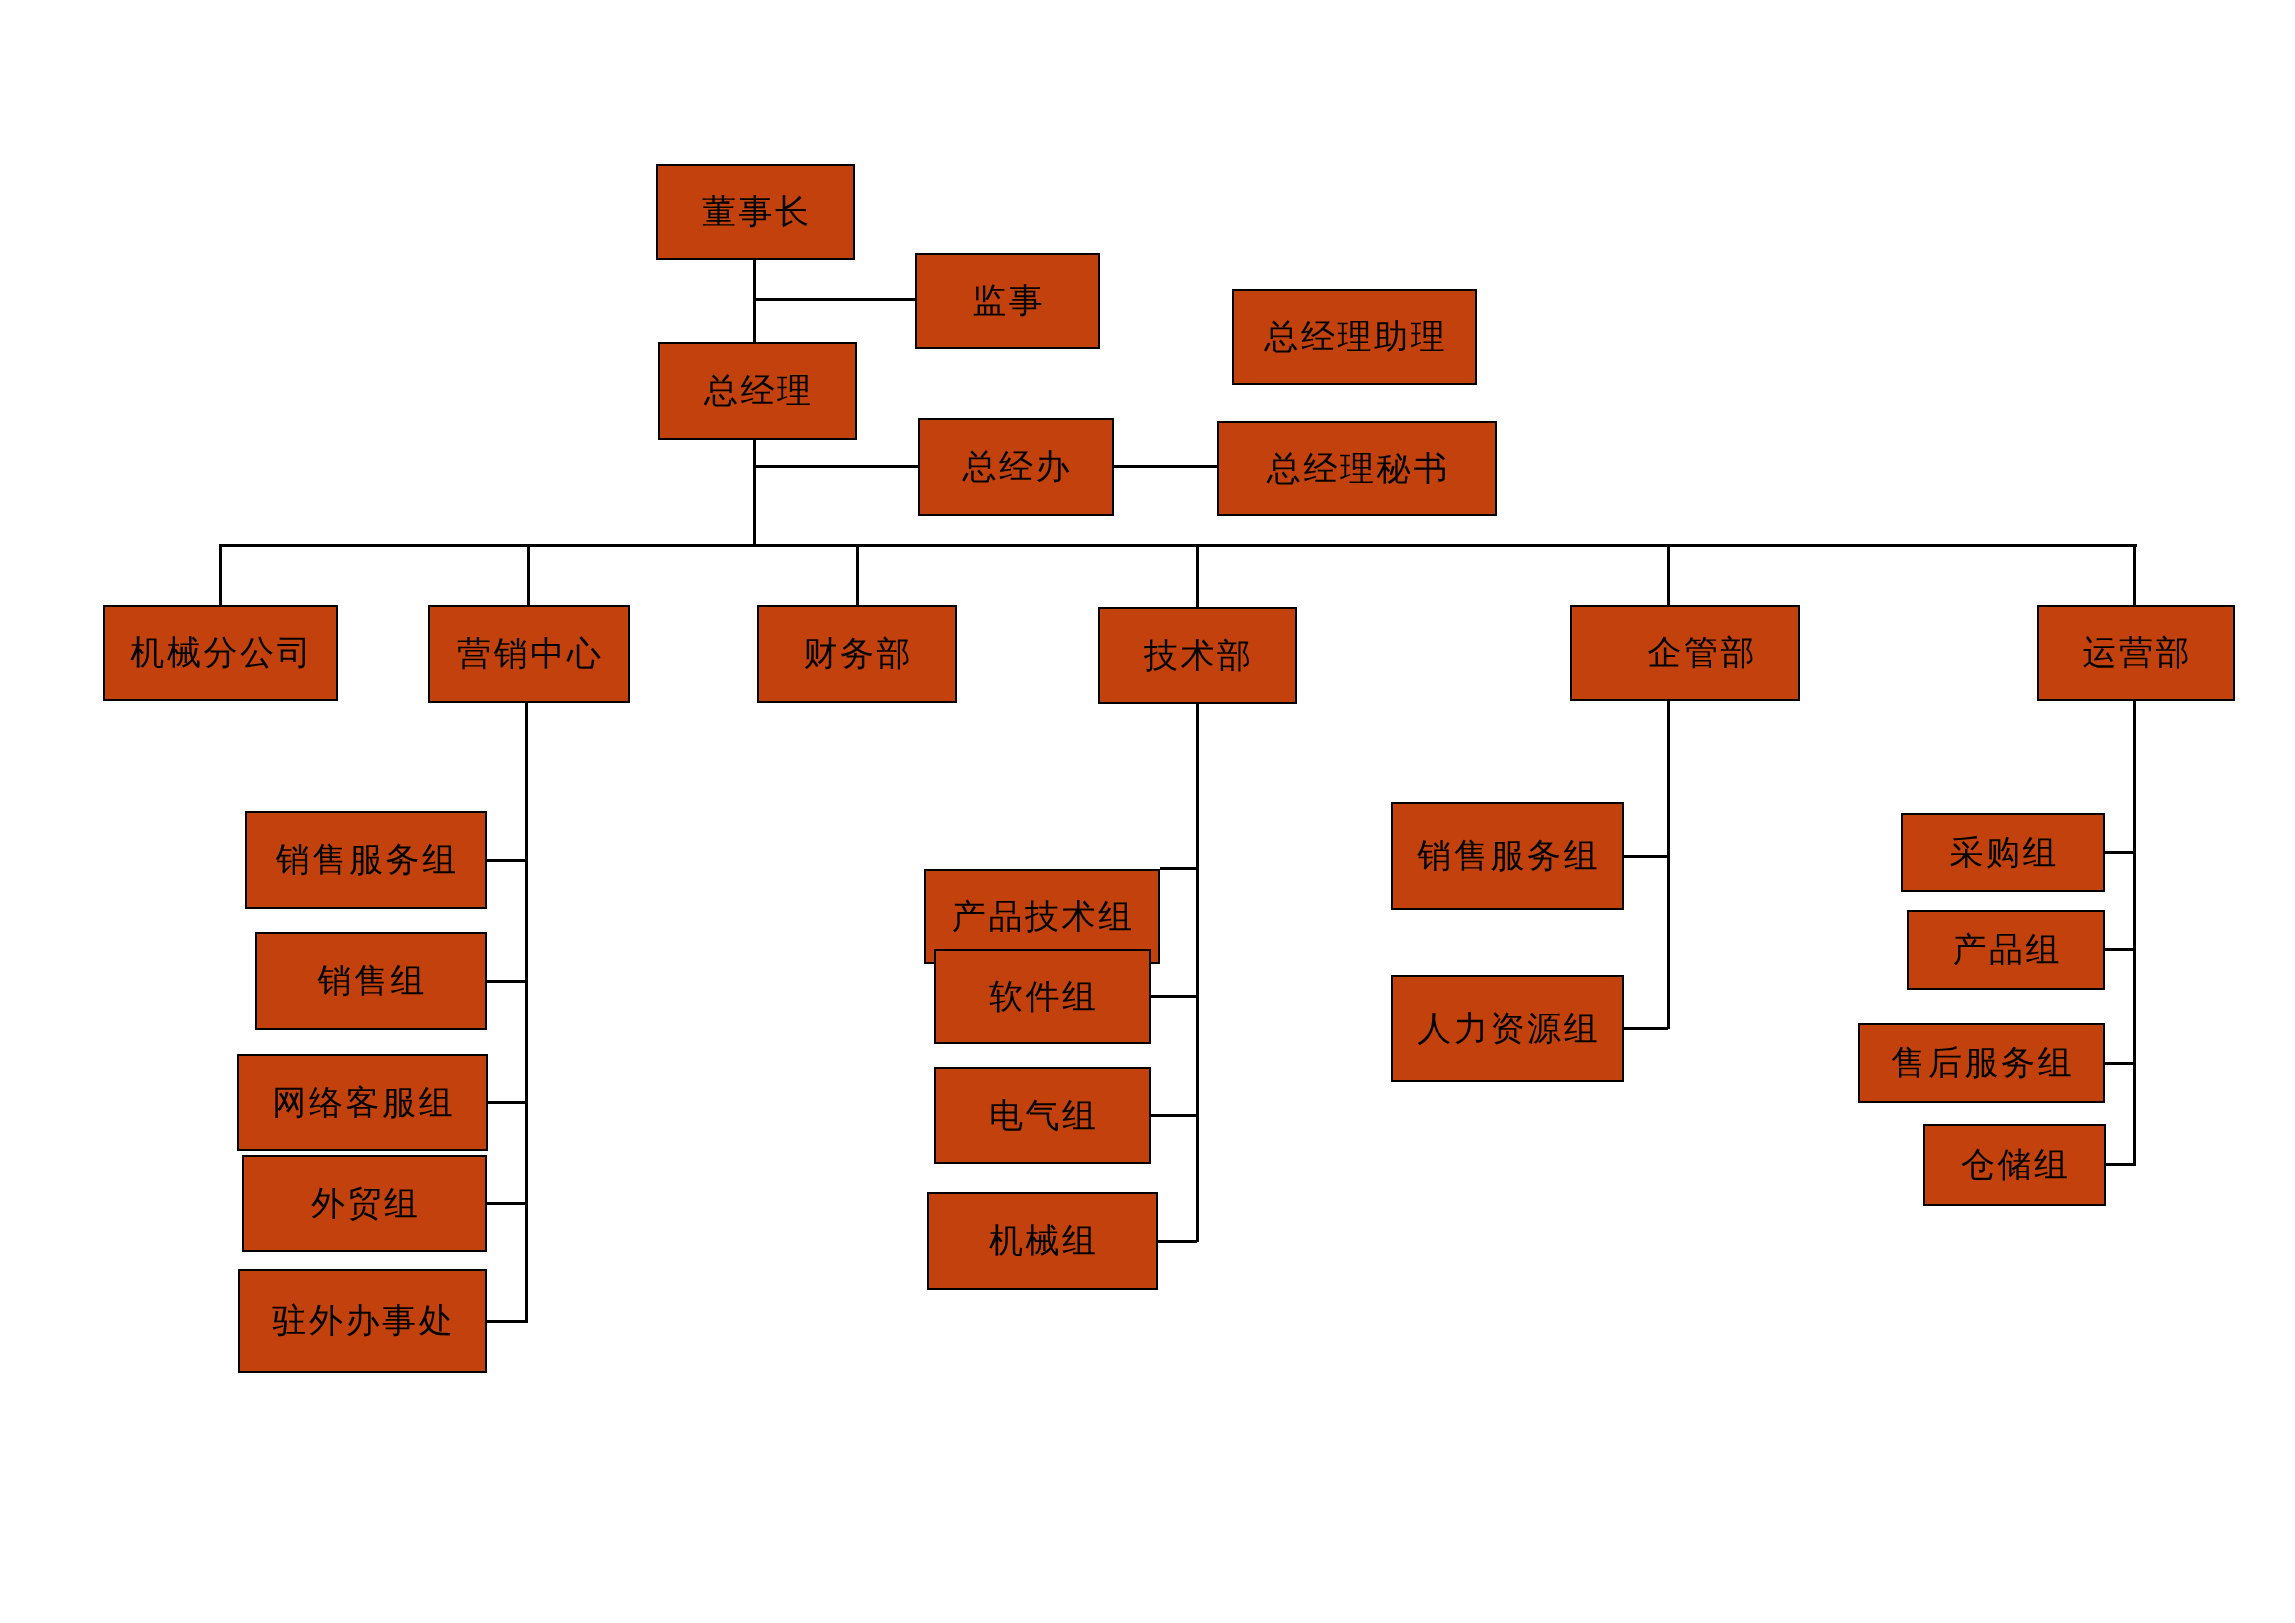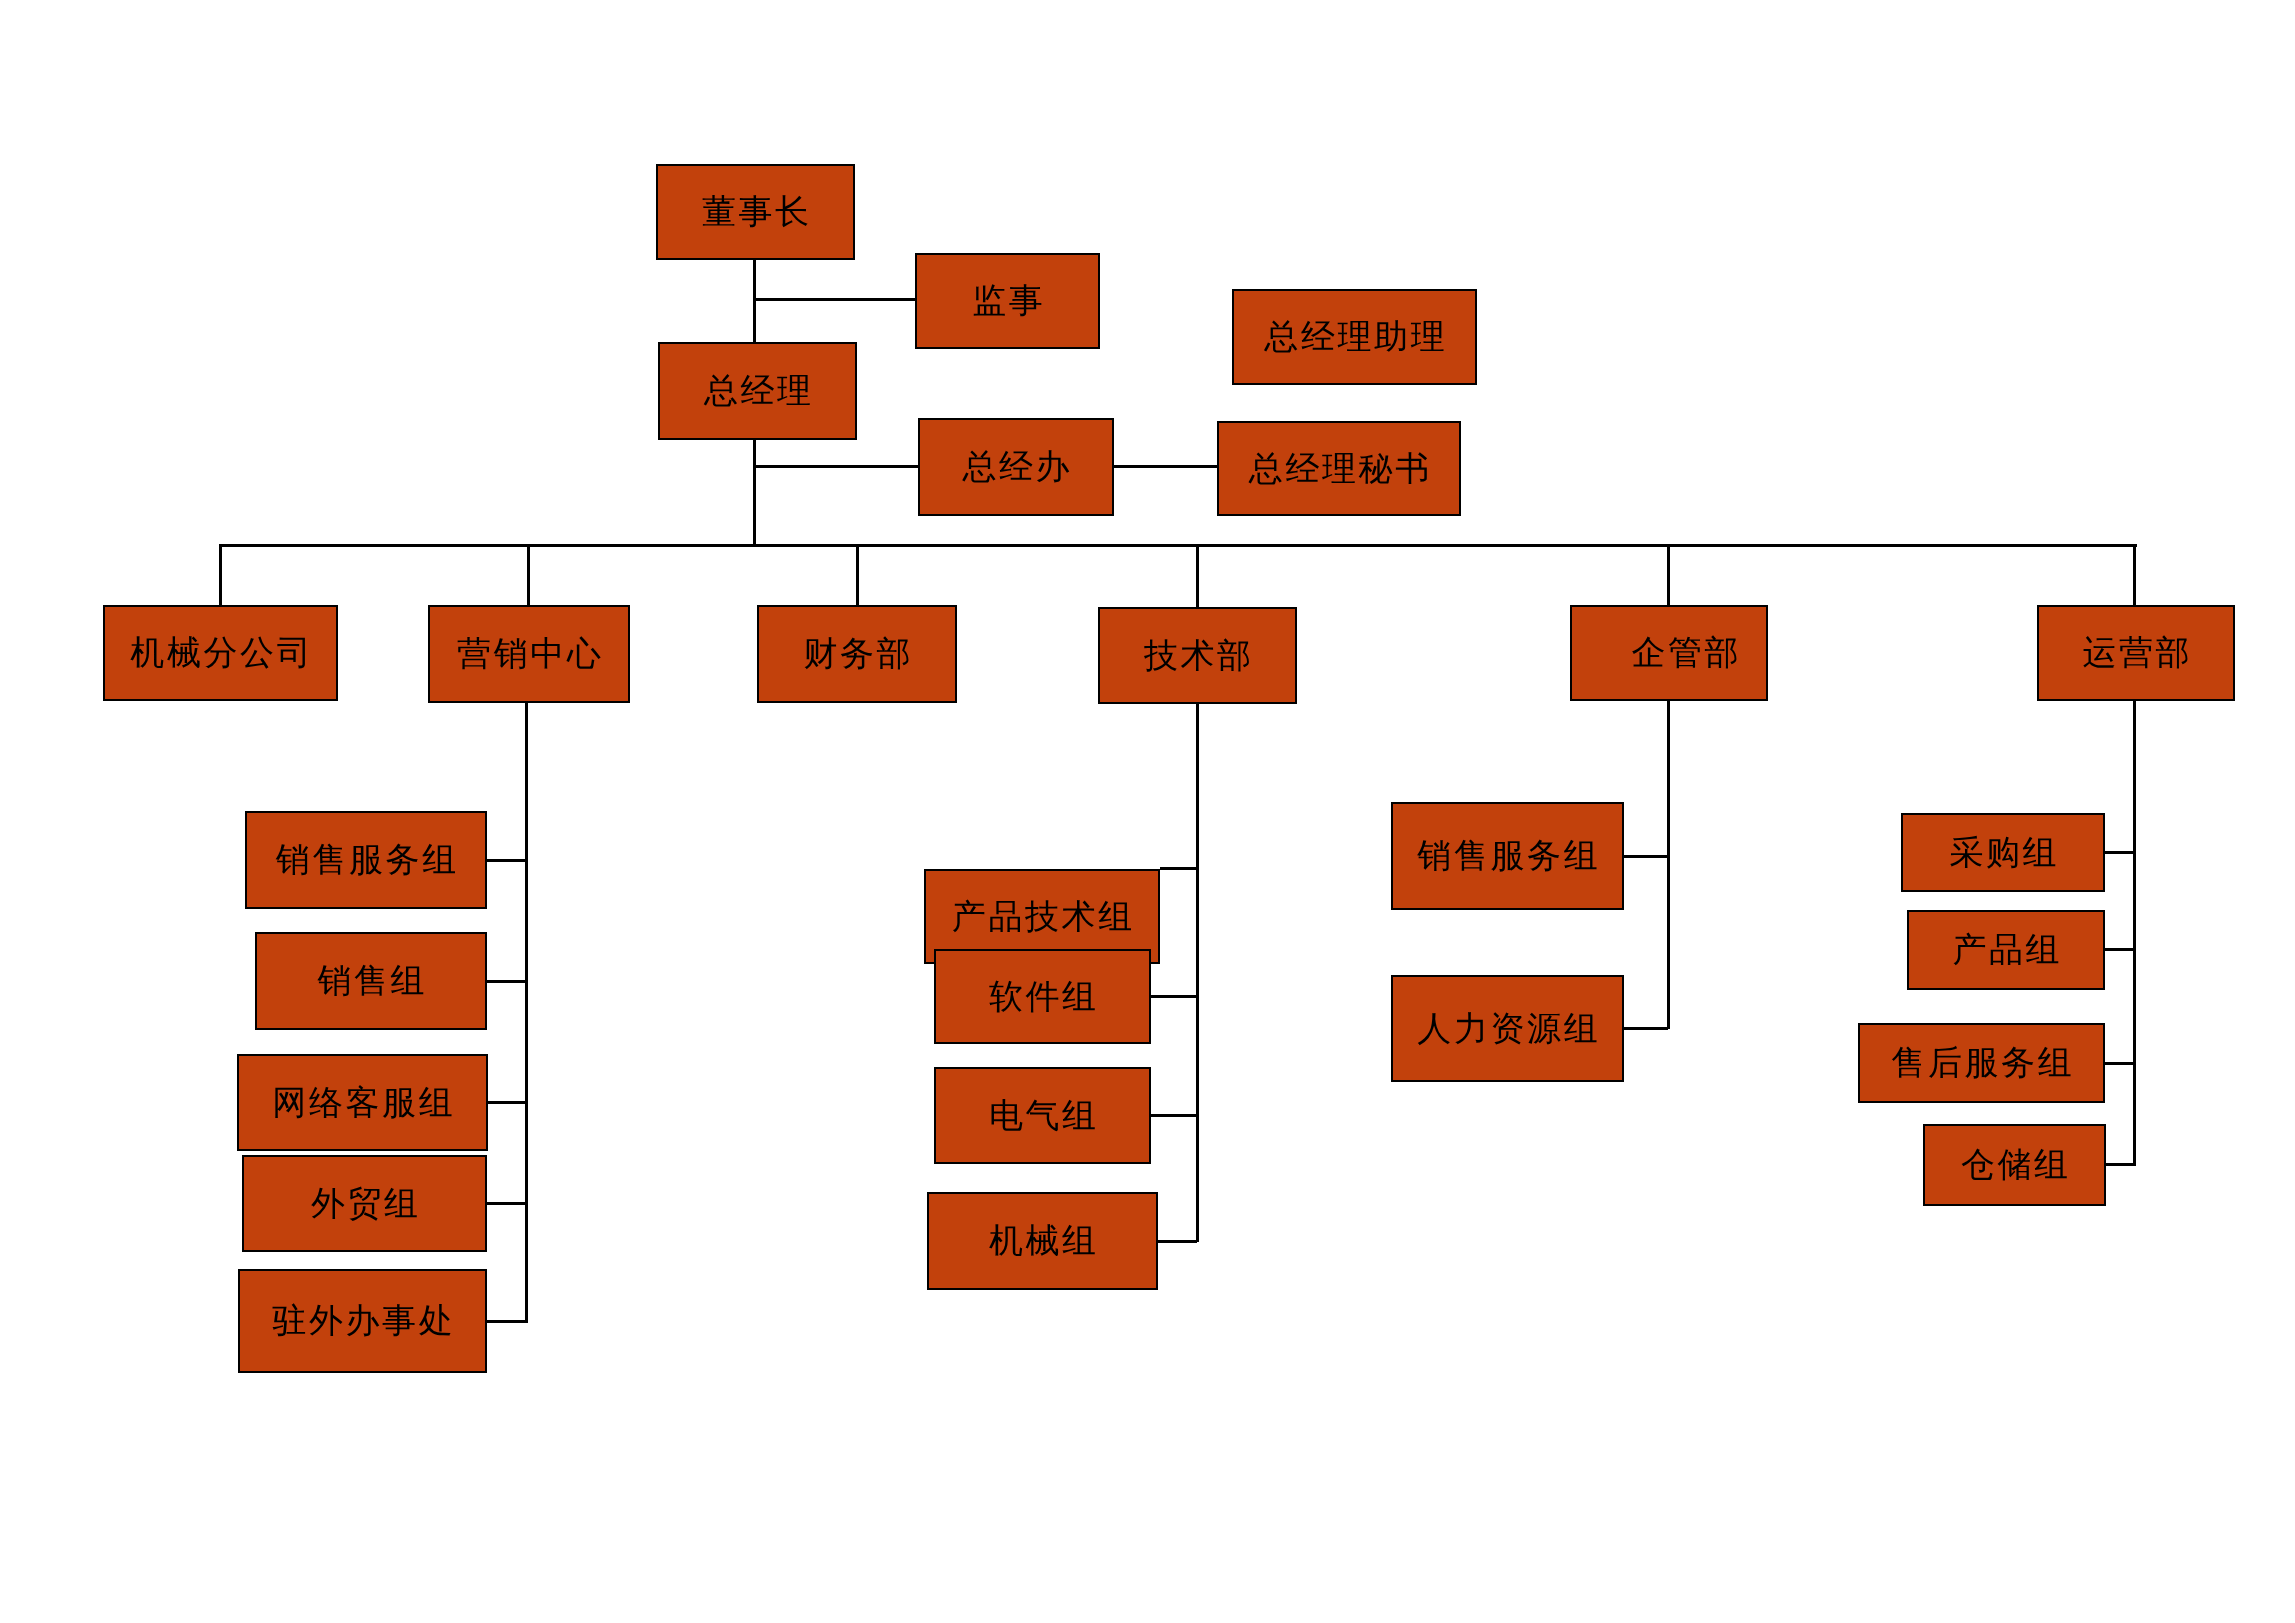--- a/index.html
+++ b/index.html
@@ -63,27 +63,27 @@
   <div class="hline" style="left:2105px;top:851px;width:29.4px;"></div>
   <div class="hline" style="left:2105px;top:948px;width:29.4px;"></div>
   <div class="hline" style="left:2105px;top:1062px;width:29.4px;"></div>
   <div class="hline" style="left:2106px;top:1163px;width:28px;"></div>
 
   <div class="node" style="left:656px;top:164px;width:199px;height:96px;">董事长</div>
   <div class="node" style="left:915px;top:253px;width:185px;height:96px;">监事</div>
   <div class="node" style="left:1232px;top:289px;width:245px;height:96px;">总经理助理</div>
   <div class="node" style="left:658px;top:342px;width:199px;height:98px;">总经理</div>
   <div class="node" style="left:918px;top:418px;width:196px;height:98px;">总经办</div>
-  <div class="node" style="left:1217px;top:421px;width:244px;height:95px;">总经理秘书</div>
+  <div class="node" style="left:1217px;top:421px;width:280px;height:95px;">总经理秘书</div>
 
   <div class="node" style="left:103px;top:605px;width:235px;height:96px;">机械分公司</div>
   <div class="node" style="left:428px;top:605px;width:202px;height:98px;">营销中心</div>
   <div class="node" style="left:757px;top:605px;width:200px;height:98px;">财务部</div>
   <div class="node" style="left:1098px;top:607px;width:199px;height:97px;">技术部</div>
-  <div class="node" style="left:1570px;top:605px;width:198px;height:96px;padding-left:32px;">企管部</div>
+  <div class="node" style="left:1570px;top:605px;width:230px;height:96px;padding-left:32px;">企管部</div>
   <div class="node" style="left:2037px;top:605px;width:198px;height:96px;">运营部</div>
 
   <div class="node" style="left:245px;top:811px;width:242px;height:98px;">销售服务组</div>
   <div class="node" style="left:255px;top:932px;width:232px;height:98px;">销售组</div>
   <div class="node" style="left:237px;top:1054px;width:251px;height:97px;">网络客服组</div>
   <div class="node" style="left:242px;top:1155px;width:245px;height:97px;">外贸组</div>
   <div class="node" style="left:238px;top:1269px;width:249px;height:104px;">驻外办事处</div>
 
   <div class="node" style="left:924px;top:821px;width:236px;height:95px;margin-top:48px;">产品技术组</div>
   <div class="node" style="left:934px;top:949px;width:217px;height:95px;">软件组</div>

